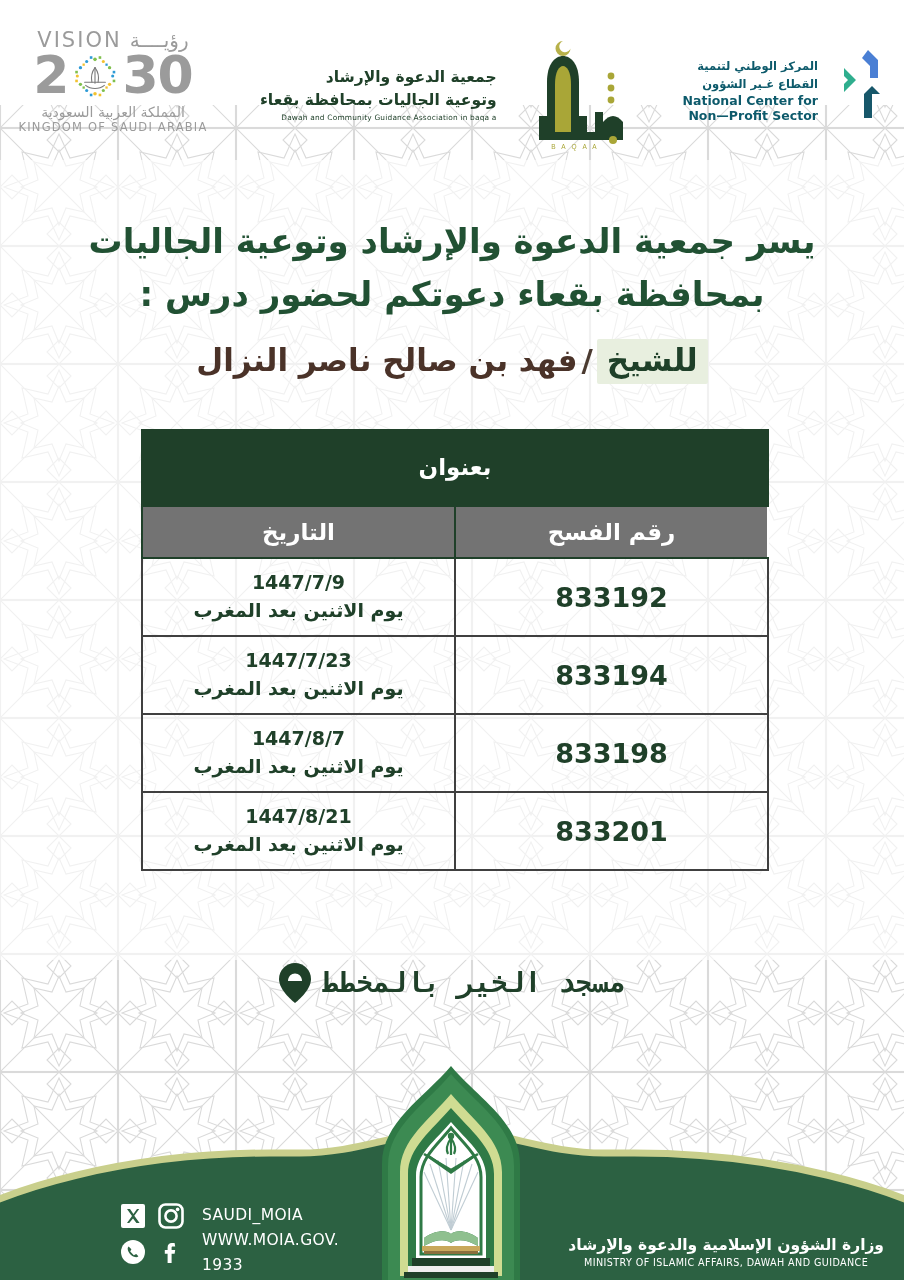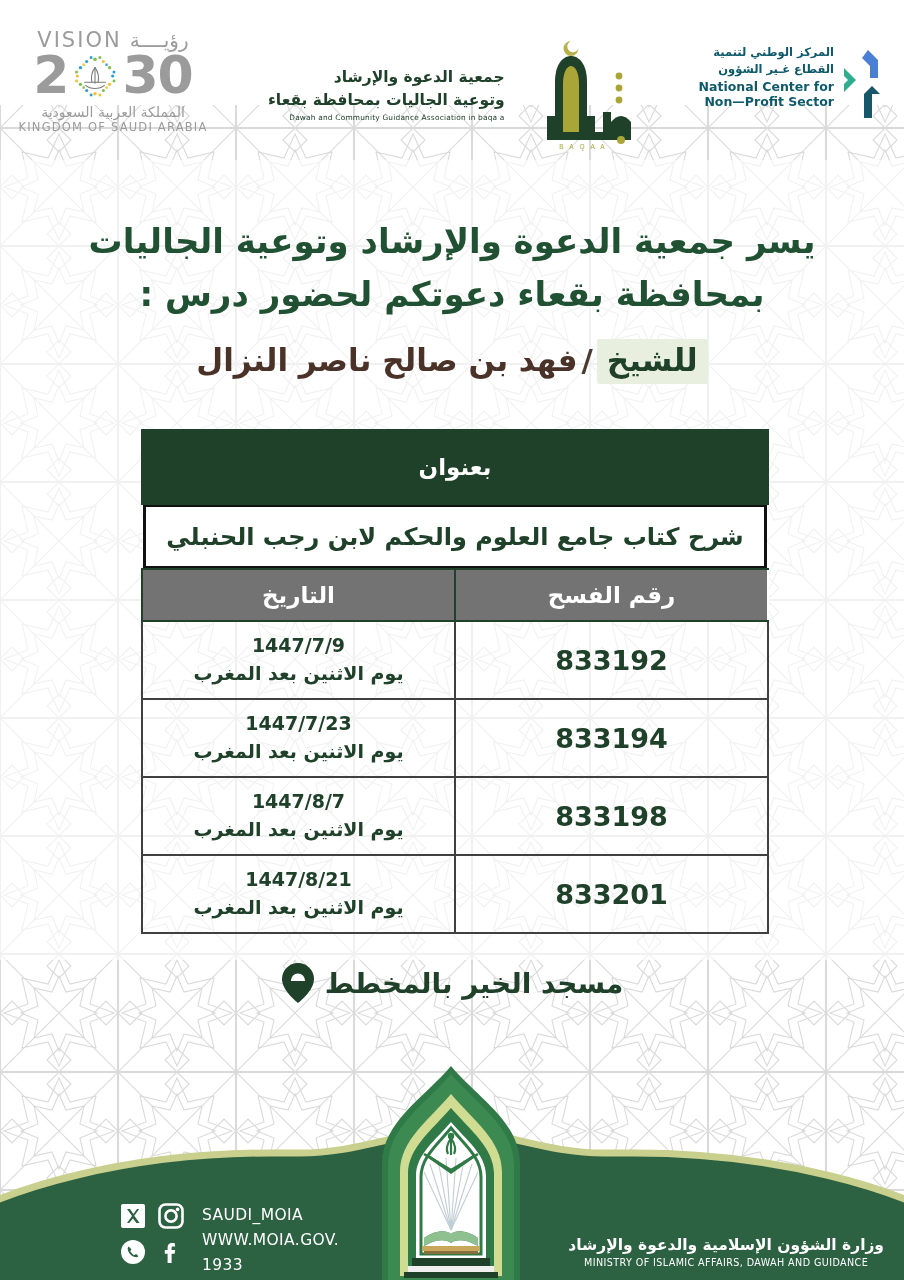--- a/index.html
+++ b/index.html
@@ -73,21 +73,21 @@
     display: flex; align-items: center; gap: 6px;
     padding-top: 18px;
   }
   .baqaa-text { text-align: right; direction: rtl; }
   .baqaa-ar1 { color:#1f4029; font-size:15.5px; font-weight:600; line-height:1.45; }
   .baqaa-en  { color:#1f4029; font-size:7.4px; letter-spacing:0.2px; margin-top:2px; }
   .baqaa-mark { width: 128px; height: 116px; }
 
   
   #logo-ncnp {
-    display: flex; align-items: flex-start; gap: 8px;
+    display: flex; align-items: flex-end; gap: 24px;
     padding-top: 26px;
   }
   .ncnp-text { text-align: right; direction: rtl; }
   .ncnp-ar { color:#0d5a6b; font-size:11.5px; font-weight:700; line-height:1.5; }
   .ncnp-en { color:#0d5a6b; font-size:12.5px; font-weight:700; line-height:1.25; direction:ltr; text-align:right;}
   .ncnp-mark { width: 48px; height: 80px; }
 
   
   #invite-heading {
     position: absolute;
@@ -179,20 +179,21 @@
   #location-line {
     position: absolute;
     top: 952px; left: 0; width: 904px;
     z-index: 3;
     direction: rtl;
     display: flex; align-items: center; justify-content: center;
     gap: 10px;
     color: #1f4029;
     font-size: 28px;
     font-weight: bold;
+    font-family: Liberation Mono, monospace;
   }
   #pin-icon { width: 34px; height: 42px; flex: 0 0 auto; }
 
   
   #footer {
     position: absolute;
     left: -60px; bottom: -6px;
     width: 1024px;
     height: 205px;
     z-index: 2;
@@ -356,21 +357,20 @@
   </div>
 
   <div id="speaker-line">
     <span id="speaker-label">للشيخ</span><span id="speaker-sep">/</span><span id="speaker-name">فهد بن صالح ناصر النزال</span>
   </div>
 
   <div id="session-table">
 
     <div class="tbl-title-bar">بعنوان</div>
 
-    <div class="tbl-subject">شرح كتاب جامع العلوم والحكم لابن رجب الحنبلي</div>
 
     <table class="tbl-grid">
       <thead>
         <tr>
           <th class="col-sep">رقم الفسح</th>
           <th>التاريخ</th>
         </tr>
       </thead>
       <tbody id="rows-body">
           <tr>

